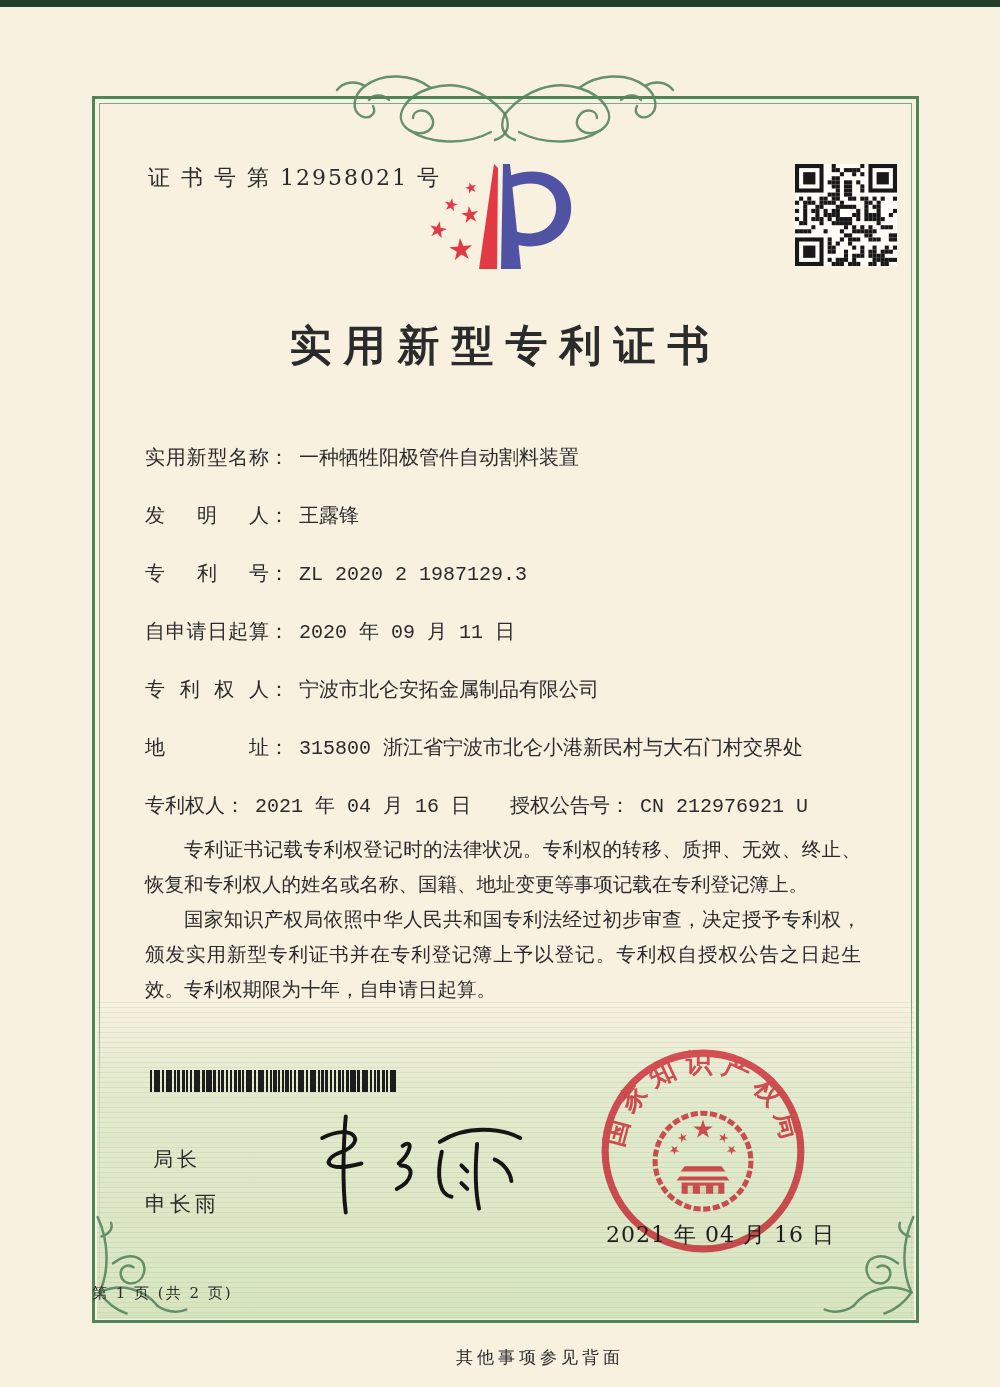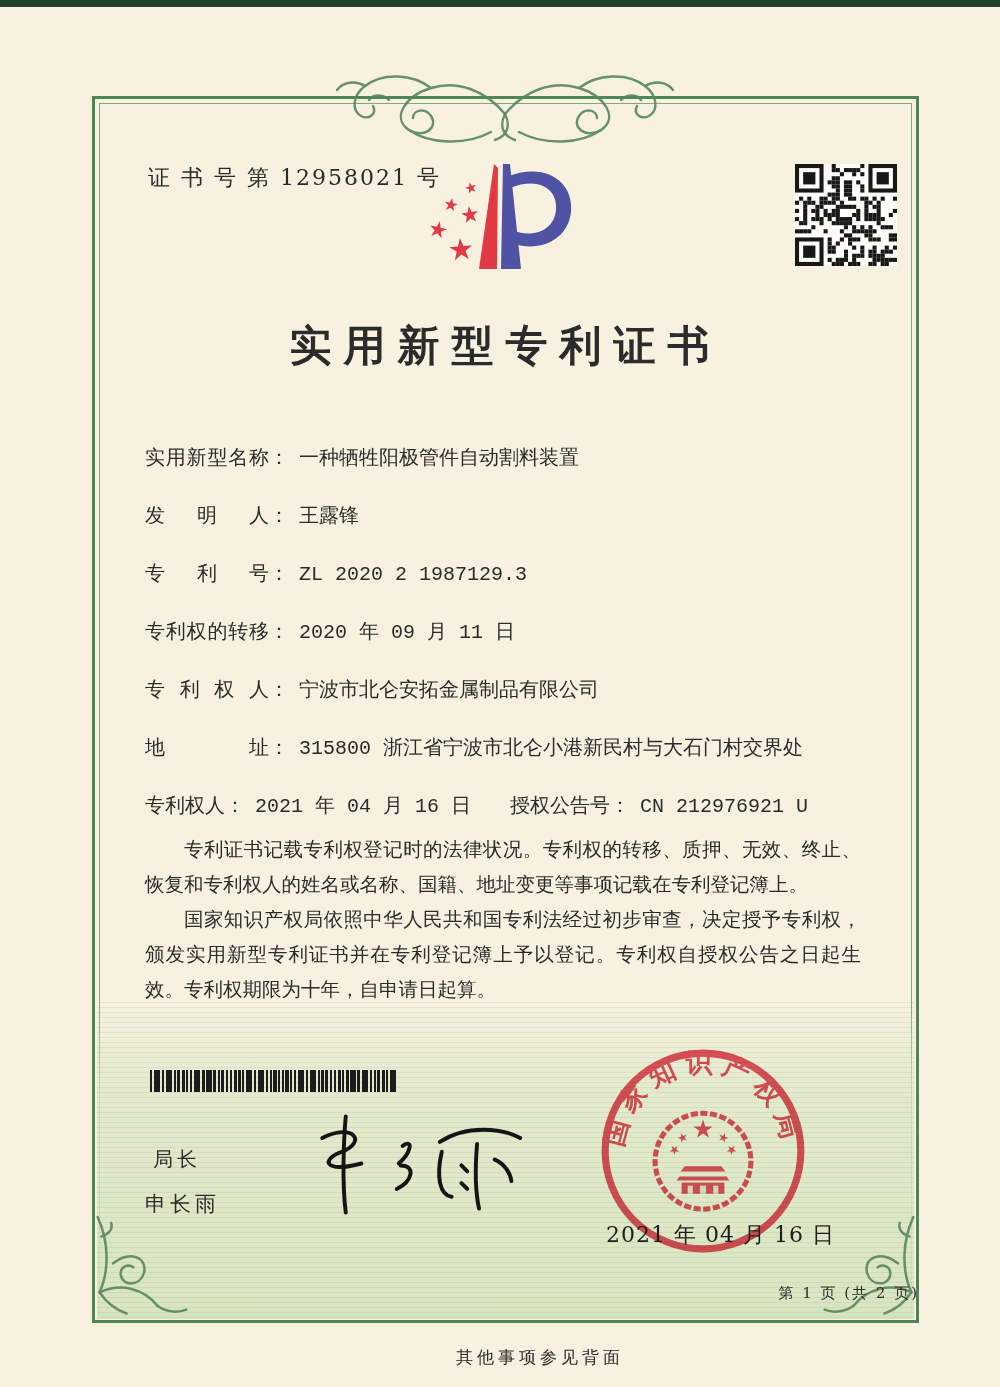--- a/index.html
+++ b/index.html
@@ -37,21 +37,21 @@
   .barcode{
     position:absolute;left:150px;top:1070px;width:248px;height:22px;
     background-image:
       repeating-linear-gradient(90deg,#1c1c1c 0 2px,rgba(0,0,0,0) 2px 4px),
       repeating-linear-gradient(90deg,#1c1c1c 0 1px,rgba(0,0,0,0) 1px 9px),
       repeating-linear-gradient(90deg,rgba(0,0,0,0) 0 6px,#1c1c1c 6px 9px,rgba(0,0,0,0) 9px 13px);
   }
   .signer-title{position:absolute;left:153px;top:1146px;font-size:20px;letter-spacing:4px;}
   .signer-name{position:absolute;left:145px;top:1190px;font-size:21px;letter-spacing:4px;}
   .seal-date{position:absolute;left:606px;top:1220px;font-size:22px;letter-spacing:1px;color:#1d1d1d;white-space:nowrap;}
-  .page-footer{position:absolute;left:92px;top:1284px;width:827px;text-align:right;font-size:15px;letter-spacing:2px;}
+  .page-footer{position:absolute;left:92px;top:1284px;width:827px;text-align:left;font-size:15px;letter-spacing:2px;}
   .back-note{position:absolute;left:0;top:1346px;width:1000px;text-align:center;font-size:17px;letter-spacing:4px;padding-left:40px;}
   svg{position:absolute;}
   .seal-svg{mix-blend-mode:multiply;opacity:.94;}
 </style>
 </head>
 <body>
 
 <div class="page">
 
   <div class="photo-edge"></div>
@@ -336,21 +336,21 @@
   <div class="frow" style="top:444px">
     <span class="flabel">实用新型名称</span><span>：</span><span class="fvalue">一种牺牲阳极管件自动割料装置</span>
   </div>
   <div class="frow" style="top:502px">
     <span class="flabel">发明人</span><span>：</span><span class="fvalue">王露锋</span>
   </div>
   <div class="frow" style="top:560px">
     <span class="flabel">专利号</span><span>：</span><span class="fvalue">ZL 2020 2 1987129.3</span>
   </div>
   <div class="frow" style="top:618px">
-    <span class="flabel">专利权的转移</span><span>：</span><span class="fvalue">2020 年 09 月 11 日</span>
+    <span class="flabel">自申请日起算</span><span>：</span><span class="fvalue">2020 年 09 月 11 日</span>
   </div>
   <div class="frow" style="top:676px">
     <span class="flabel">专利权人</span><span>：</span><span class="fvalue">宁波市北仑安拓金属制品有限公司</span>
   </div>
   <div class="frow" style="top:734px">
     <span class="flabel">地址</span><span>：</span><span class="fvalue">315800 浙江省宁波市北仑小港新民村与大石门村交界处</span>
   </div>
 
   <div class="frow" style="top:792px">
     <span>专利权人</span><span>：</span><span class="fvalue">2021 年 04 月 16 日</span>

